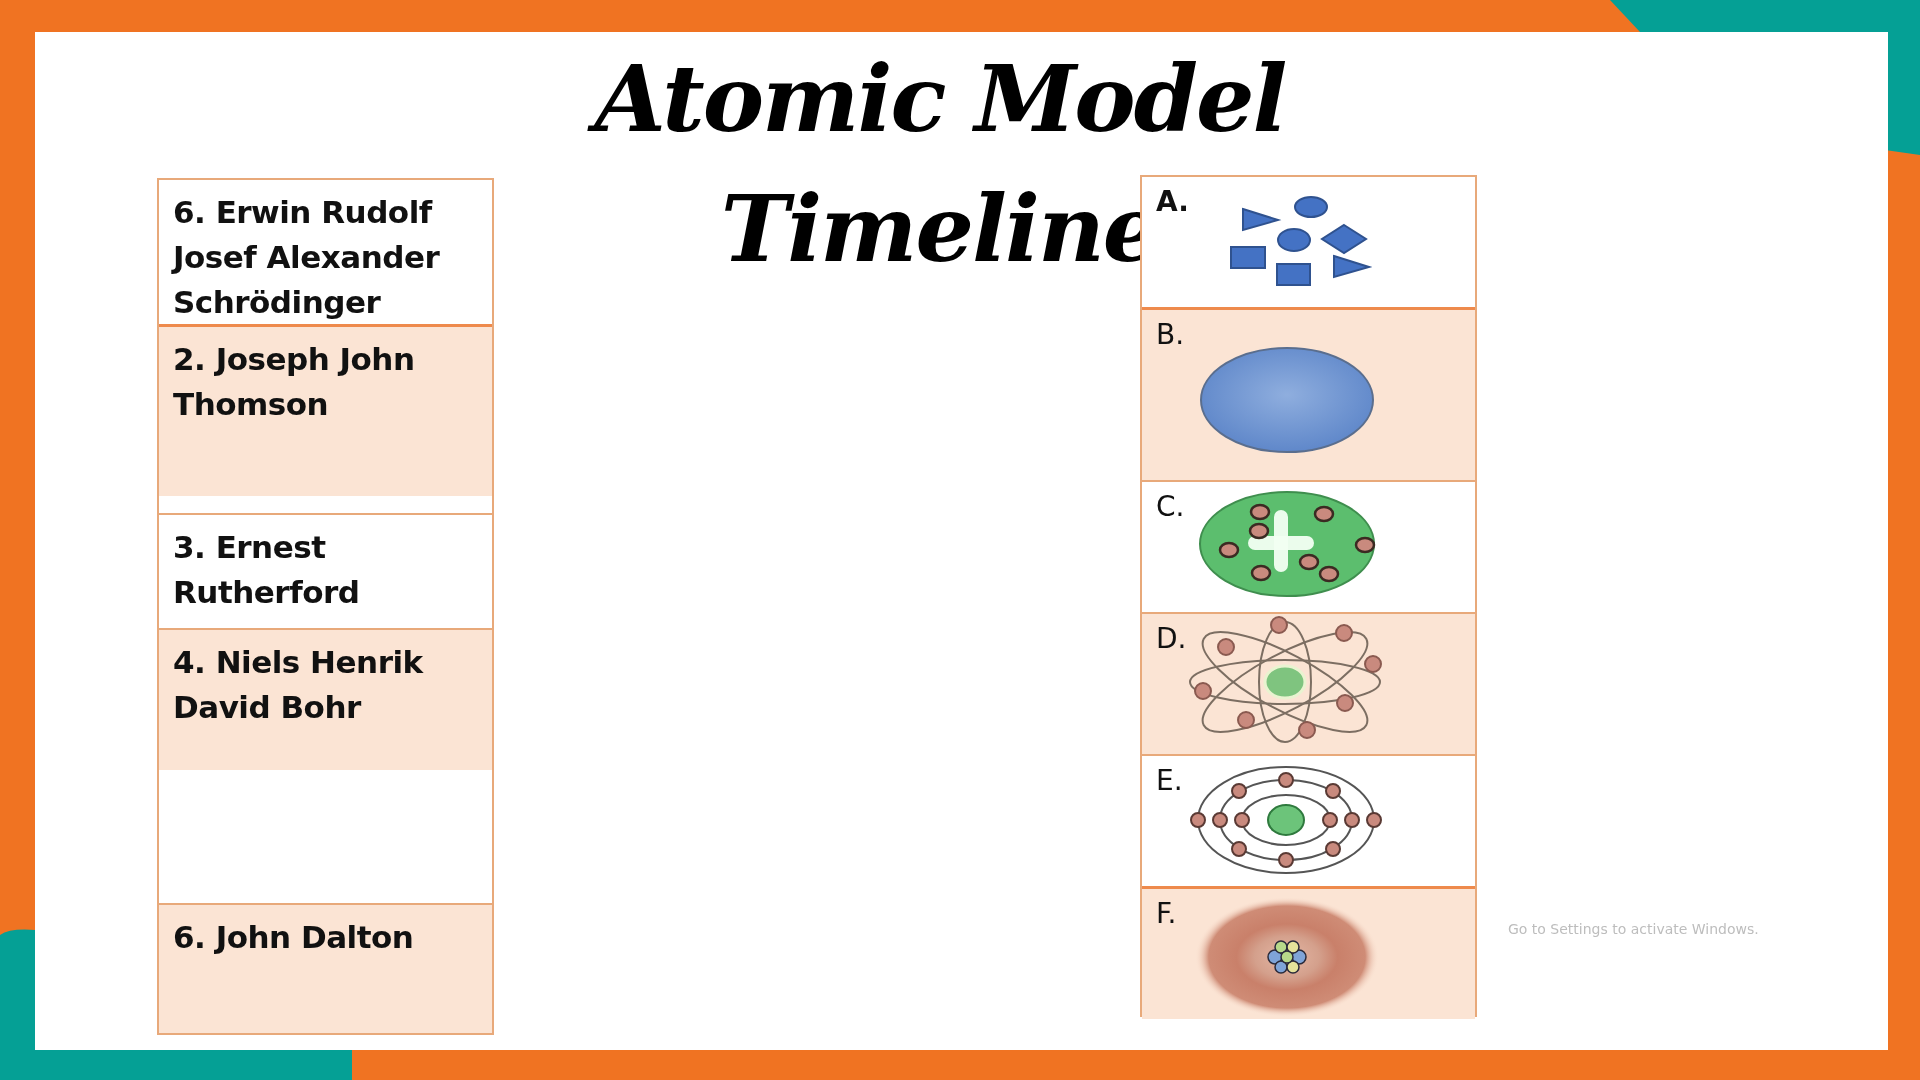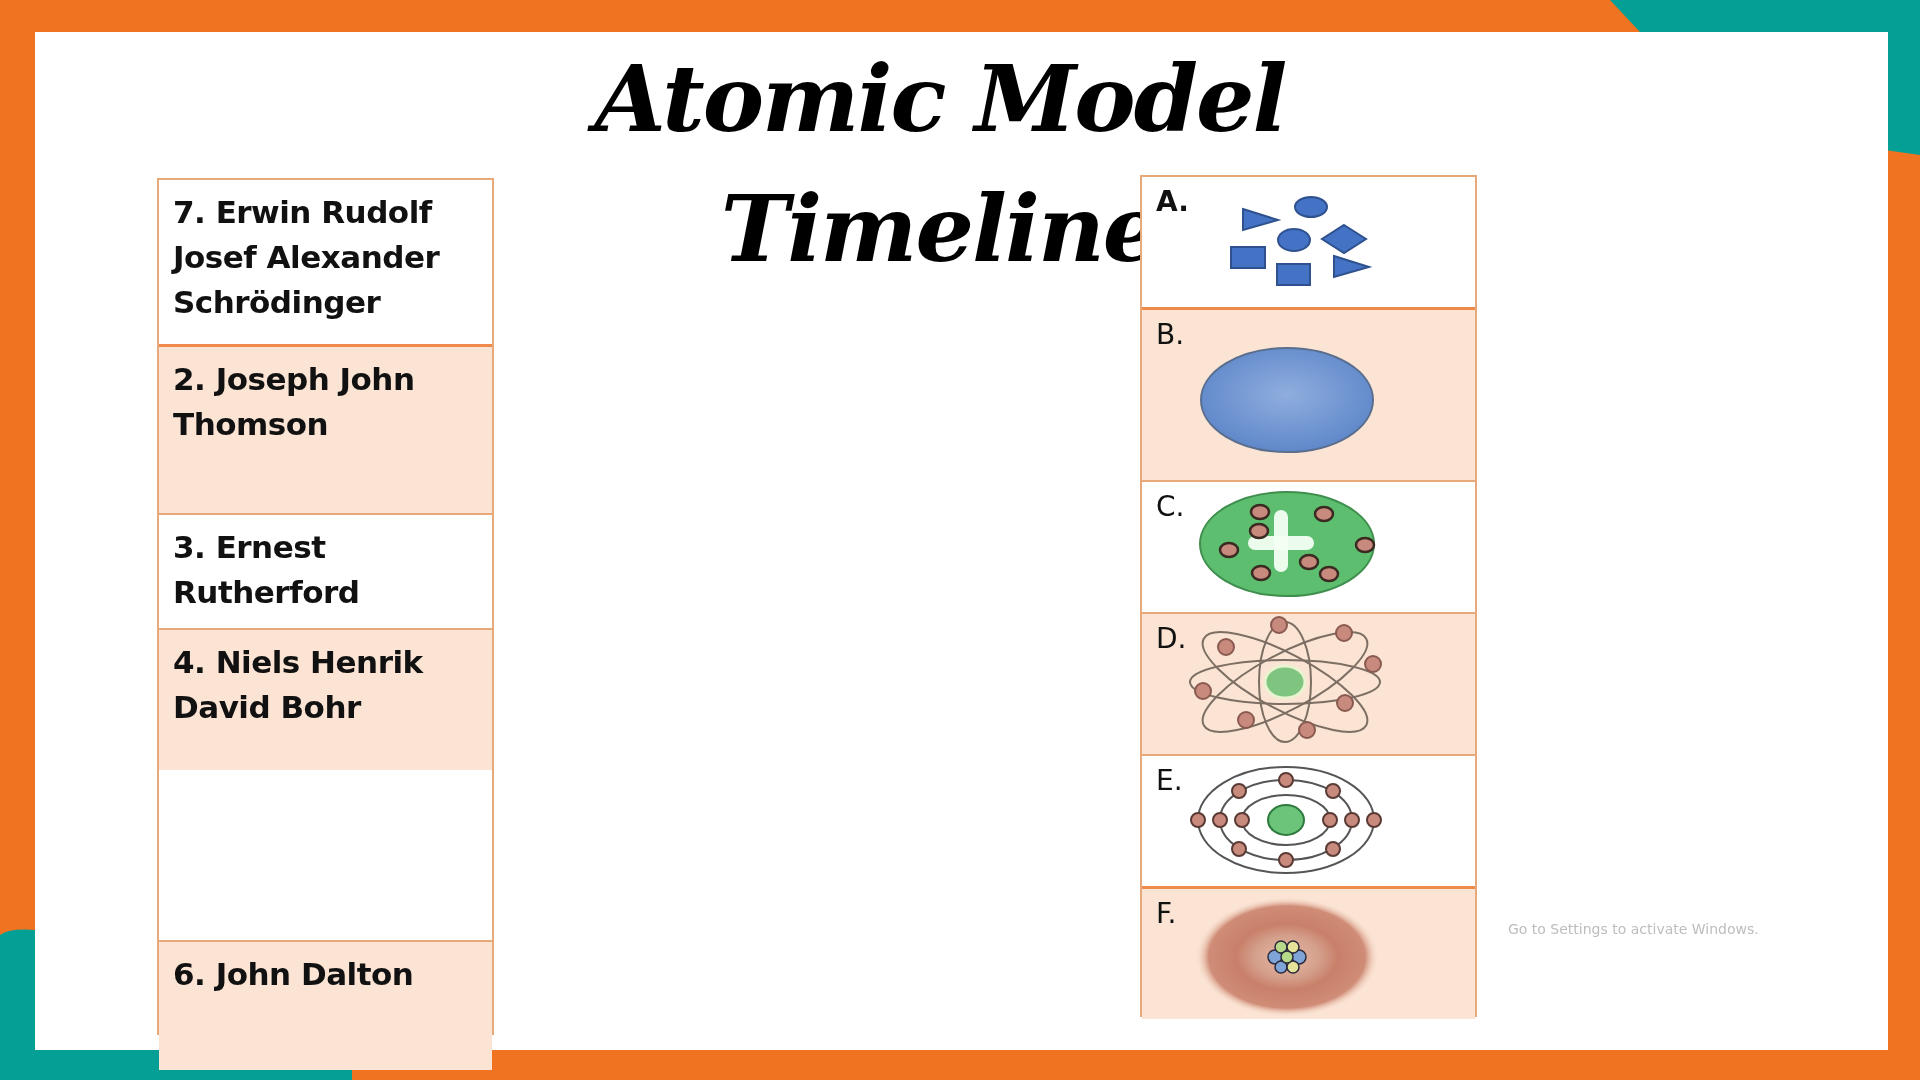--- a/index.html
+++ b/index.html
@@ -34,32 +34,32 @@
 
   <path d="M0,935 Q10,928 35,930 L35,1050 L352,1050 L352,1080 L0,1080 Z" fill="#05A095"></path>
 </svg>
 
 <div class="panel"></div>
 
 <div class="title">Atomic Model Timeline</div>
 
 <div class="col col-left">
   <div class="cell white first" style="top:0;height:146px;">
-    <div class="name">7. Erwin Rudolf Josef Alexander Schrödinger</div>
+    <div class="name">6. Erwin Rudolf Josef Alexander Schrödinger</div>
   </div>
-  <div class="cell peach strong-top" style="top:144px;height:172px;margin-top:20px;">
+  <div class="cell peach strong-top" style="top:144px;height:172px;">
     <div class="name">2. Joseph John Thomson</div>
   </div>
   <div class="cell white" style="top:316px;height:132px;margin-top:17px;">
     <div class="name">3. Ernest Rutherford</div>
   </div>
   <div class="cell peach" style="top:448px;height:142px;">
     <div class="name">4. Niels Henrik David Bohr</div>
   </div>
-  <div class="cell peach" style="top:760px;height:130px;">
+  <div class="cell peach" style="top:723px;height:130px;">
     <div class="name">6. John Dalton</div>
   </div>
 </div>
 
 <div class="col col-right">
 
   <div class="cell white first" style="top:0;height:132px;">
     <div class="letter bold">A.</div>
     <svg class="pic" width="333" height="130">
       <g fill="#4472C4" stroke="#2F528F" stroke-width="2">

